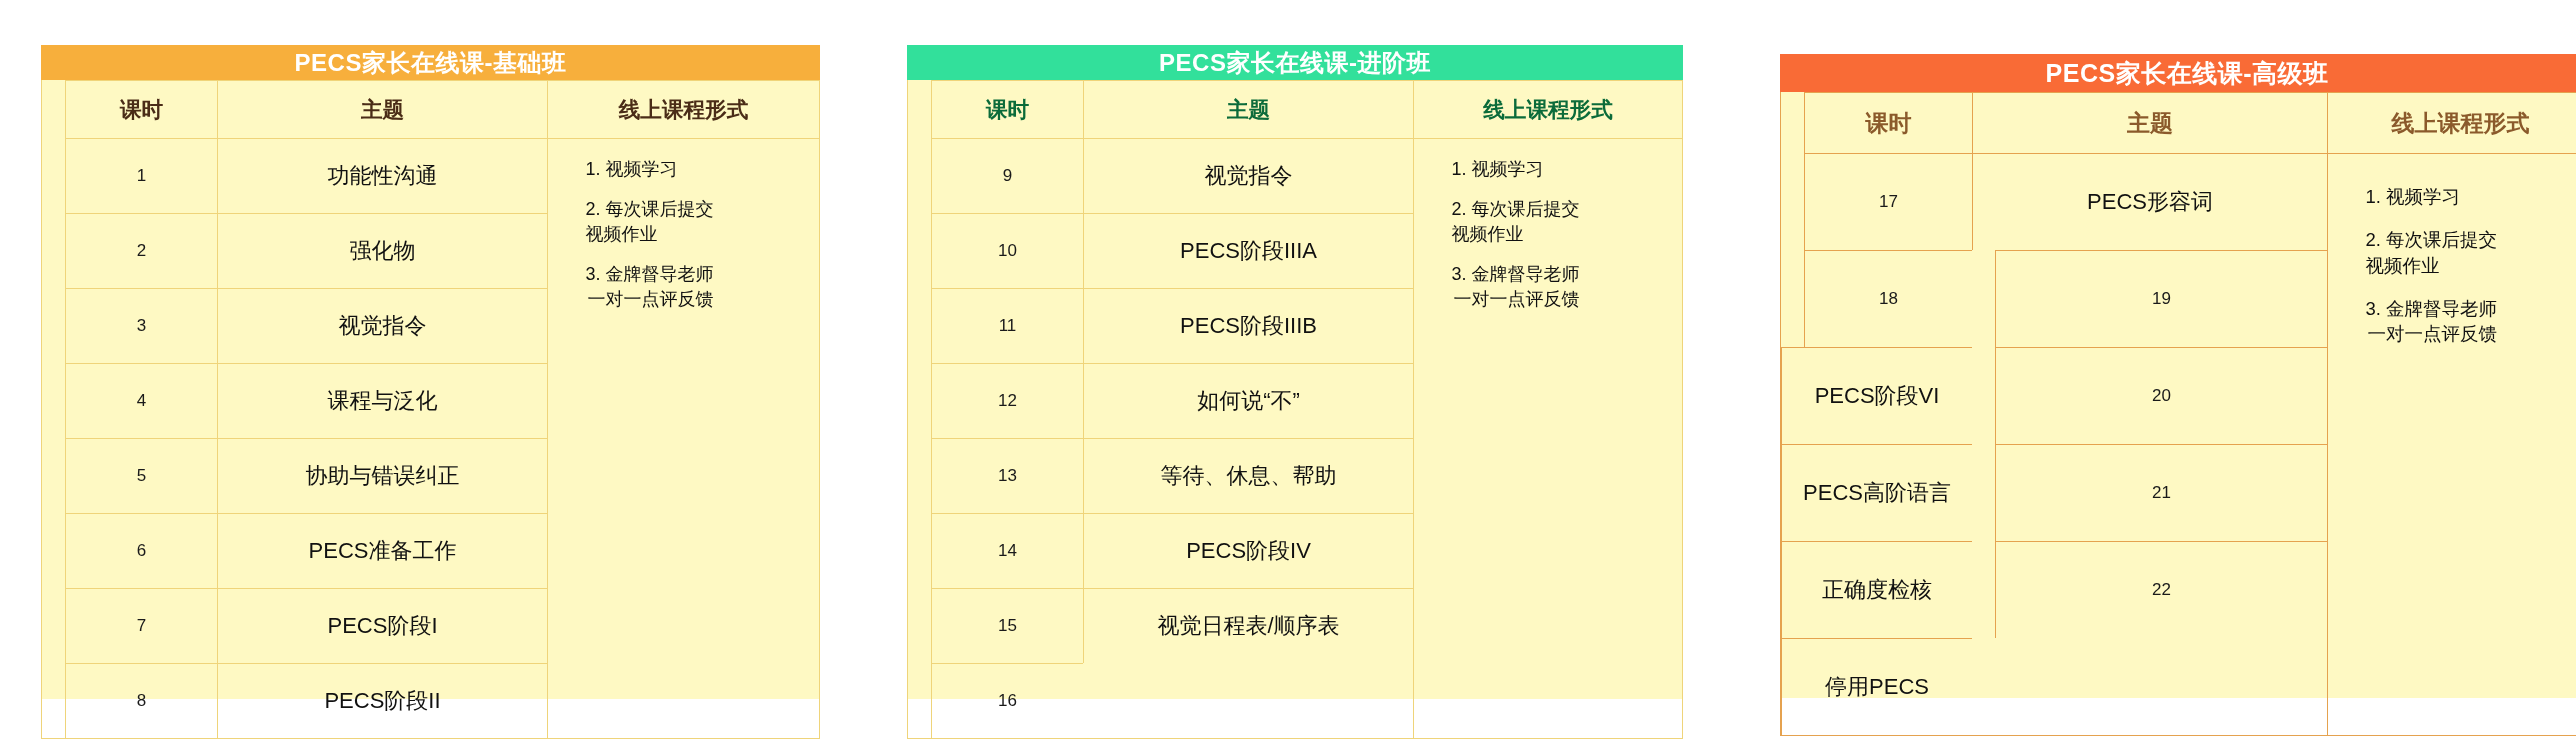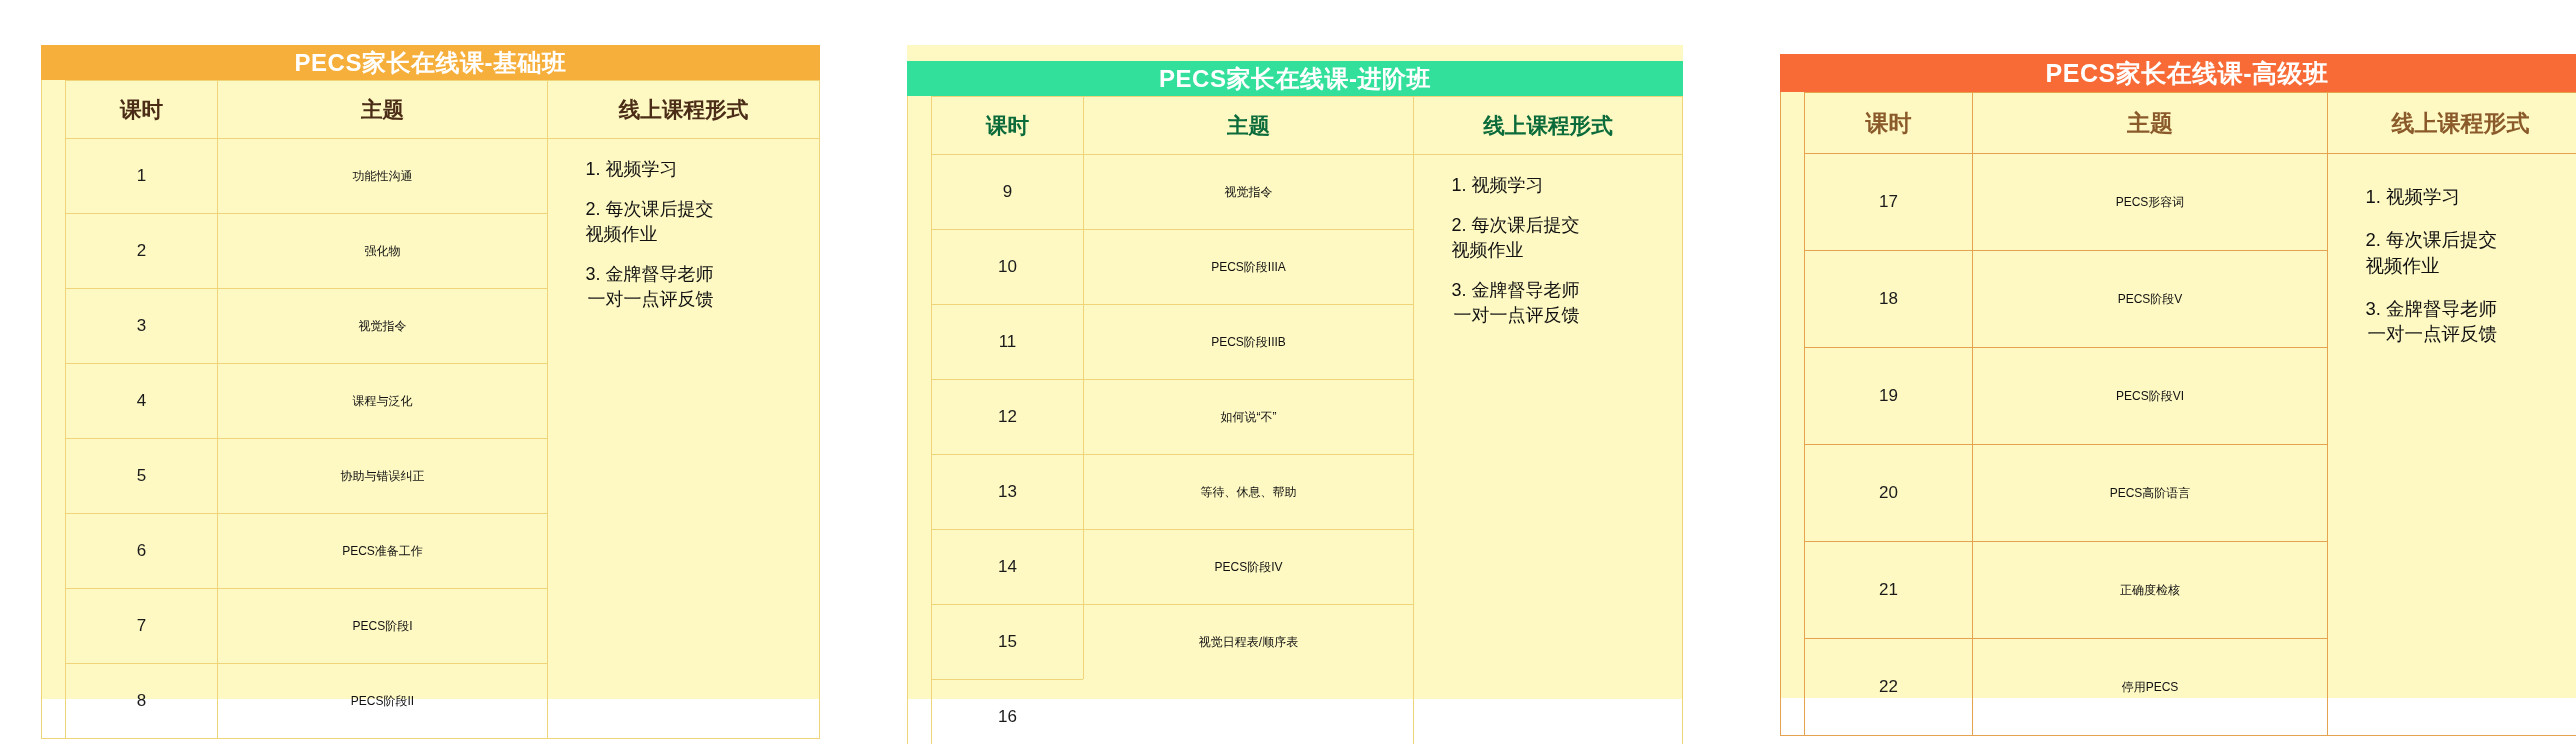--- a/index.html
+++ b/index.html
@@ -26,21 +26,21 @@
   
   .table-title{
     display:flex;align-items:center;justify-content:center;
     color:#ffffff;
     font-weight:bold;
     letter-spacing:0.5px;
     box-sizing:border-box;
     width:100%;
   }
   #table-basic    .table-title{height:35px;background:#F7AF3C;font-size:24px;}
-  #table-advanced .table-title{height:35px;background:#32E09B;font-size:24px;margin-top:16px;}
+  #table-advanced .table-title{height:35px;background:#32E09B;font-size:24px;}
   #table-expert   .table-title{height:38px;background:#F96B36;font-size:25px;}
 
   
   .grid{
     display:grid;
     width:100%;
     box-sizing:border-box;
   }
   #table-basic .grid,
   #table-advanced .grid{
@@ -70,21 +70,21 @@
     font-weight:bold;
     font-size:21.6px;
     border-top:none;
     height:58px;
   }
   #table-basic    .cell.head{color:#4A2C17;}
   #table-advanced .cell.head{color:#0B6B3A;}
   #table-expert   .cell.head{color:#8B5A2B;font-size:23px;height:61px;}
 
   .cell.num{font-size:17px;color:#1a1a1a;}
-  .cell.topic{font-size:12px;color:#111111;}
+  .cell.topic{font-size:22px;color:#111111;}
 
   #table-basic .cell.num,#table-basic .cell.topic{height:75px;}
   #table-advanced .cell.num,#table-advanced .cell.topic{height:75px;}
   #table-expert .cell.num,#table-expert .cell.topic{height:97px;}
 
   
   .format-cell{
     grid-row:span 8;
     display:flex;flex-direction:column;justify-content:flex-start;
     align-items:flex-start;
@@ -202,21 +202,20 @@
       <div class="cell topic">PECS形容词</div>
       <div class="cell format-cell">
         <div class="format-line">1. 视频学习</div>
         <div class="format-line">2. 每次课后提交
 视频作业</div>
         <div class="format-line">3. 金牌督导老师
 一对一点评反馈</div>
       </div>
 
       <div class="cell num c0">18</div>
-      <div class="cell topic">PECS阶段V</div>
 
       <div class="cell num c0">19</div>
       <div class="cell topic">PECS阶段VI</div>
 
       <div class="cell num c0">20</div>
       <div class="cell topic">PECS高阶语言</div>
 
       <div class="cell num c0">21</div>
       <div class="cell topic">正确度检核</div>
 

